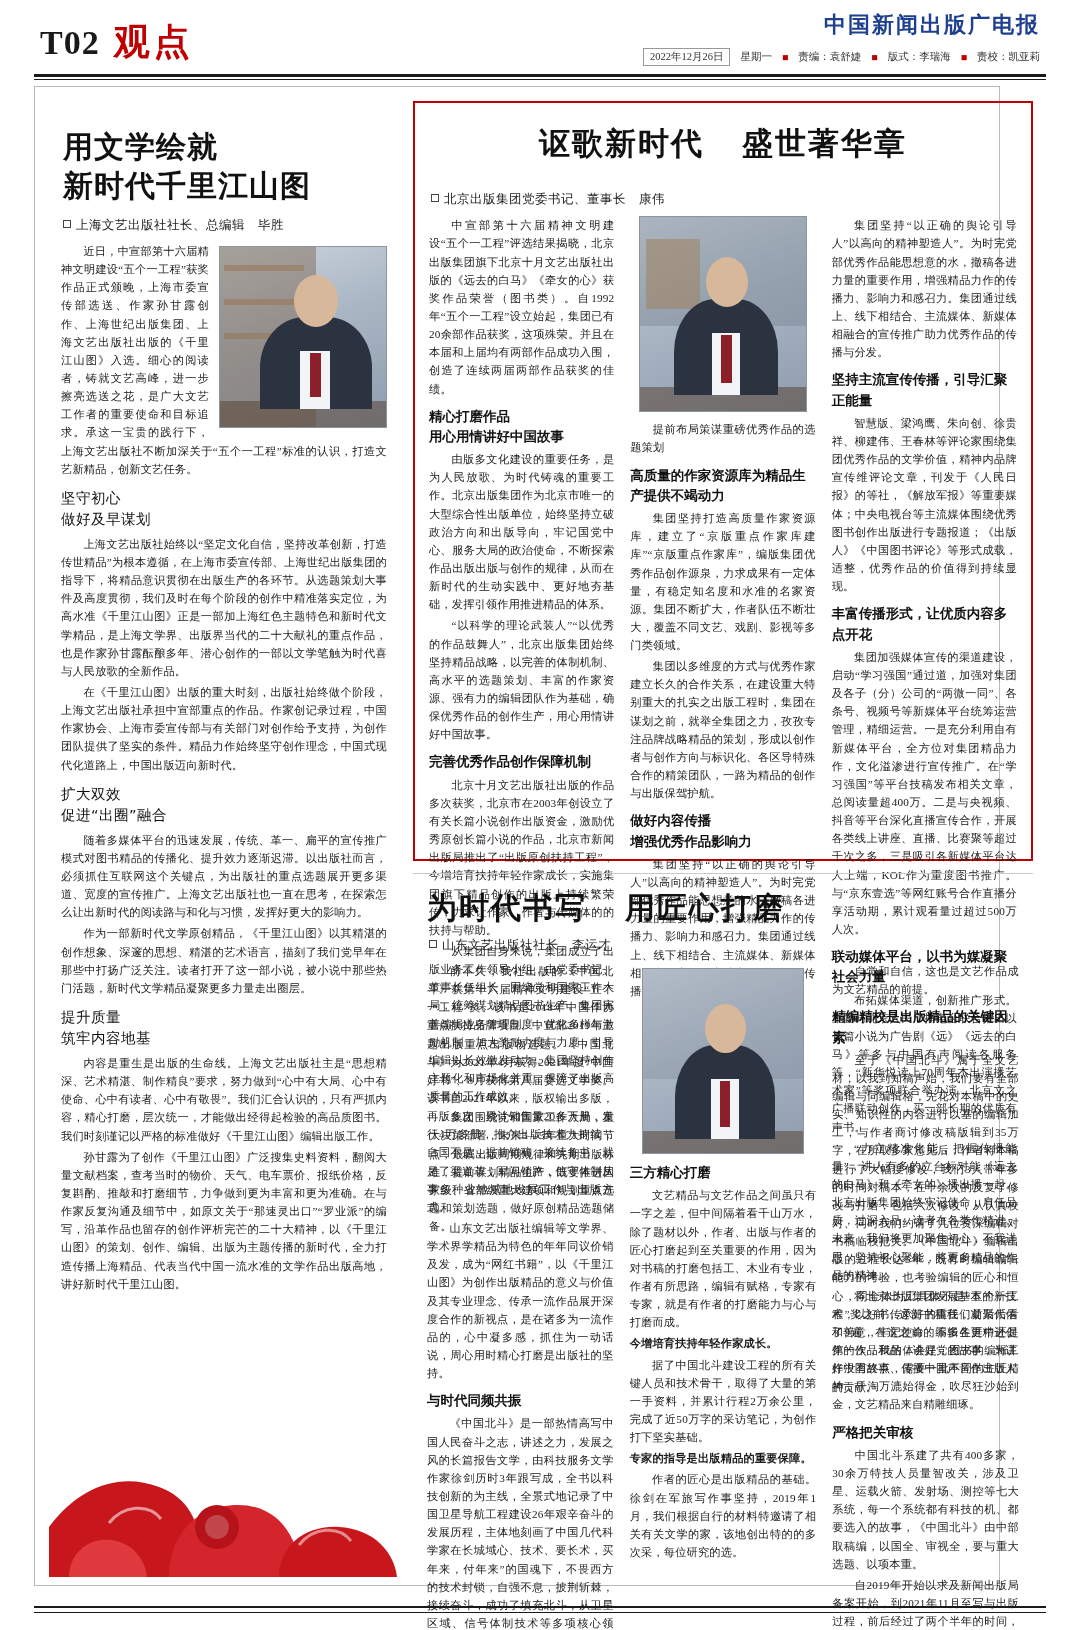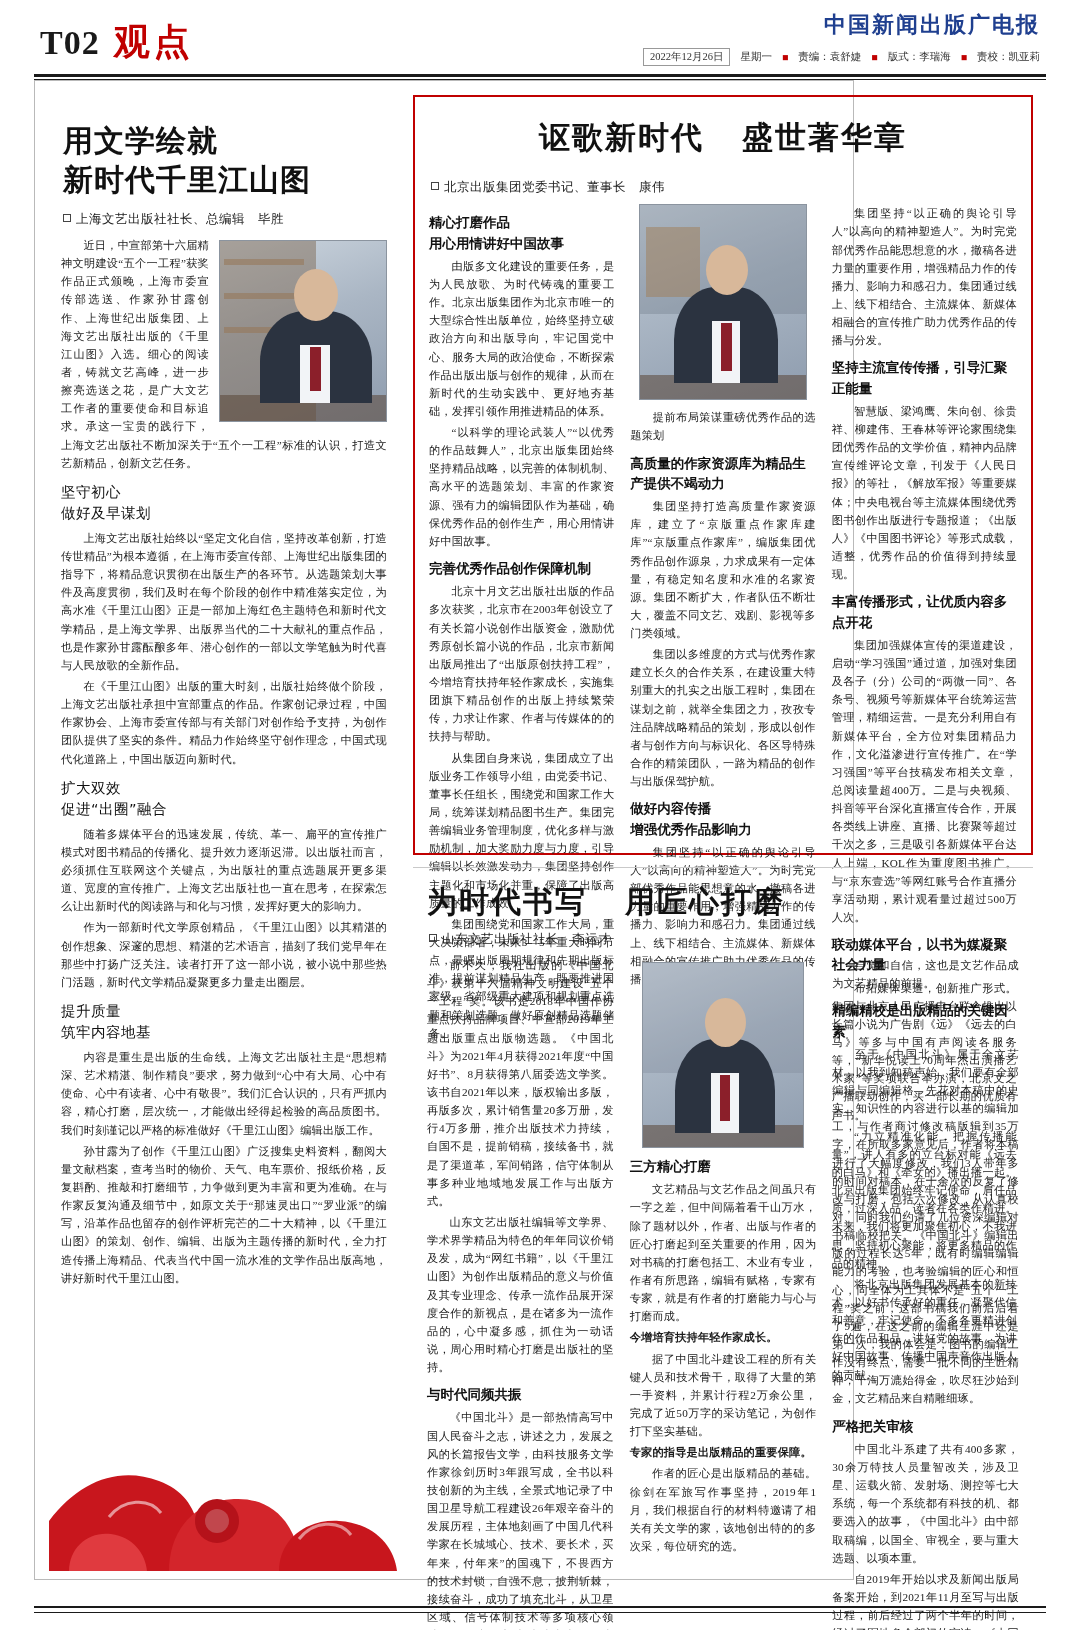--- a/index.html
+++ b/index.html
@@ -81,22 +81,22 @@
   .rule-top2 {
     position: absolute;
     left: 34px; right: 34px; top: 79px;
     height: 1px;
     background: #1a1a1a;
   }
 
   
   .sheet {
     position: absolute;
-    left: 34px; top: 80px;
-    width: 820px;
+    left: 34px; top: 86px;
+    width: 966px;
     height: 1500px;
     border: 1px solid #b9b9b9;
     background: #fff;
   }
 
   
   .art-left {
     position: absolute;
     left: 14px; top: 14px;
     width: 350px;
@@ -131,21 +131,21 @@
   }
   .art-left h1.headline {
     font-size: 30px;
     letter-spacing: 1px;
     margin: 16px 0 12px 2px;
   }
   .art-center h1.headline {
     font-size: 31px;
     letter-spacing: 2px;
     text-align: center;
-    margin: 8px 0 22px 0;
+    margin: 8px 0 28px 0;
   }
   .art-bottom h1.headline {
     font-size: 30px;
     letter-spacing: 2px;
     margin: 6px 0 10px 0;
   }
   .headline .gap { display: inline-block; width: 38px; }
 
   .byline {
     font-size: 12.5px;
@@ -359,20 +359,21 @@
       <h1 class="headline">
         <span>讴歌新时代</span><span class="gap"></span><span>盛世著华章</span>
       </h1>
       <div class="byline">
         <span class="sq"></span><span>北京出版集团党委书记、董事长　康伟</span>
       </div>
 
       <div class="center-grid">
 
         <div>
+          <p class="body">中宣部第十六届精神文明建设“五个一工程”评选结果揭晓，北京出版集团旗下北京十月文艺出版社出版的《远去的白马》《牵女的心》获奖作品荣誉（图书类）。自1992年“五个一工程”设立始起，集团已有20余部作品获奖，这项殊荣。并且在本届和上届均有两部作品成功入围，创造了连续两届两部作品获奖的佳绩。</p>
           <div class="subhead-c" style="white-space:pre-line;">精心打磨作品
 用心用情讲好中国故事</div>
           <p class="body">由版多文化建设的重要任务，是为人民放歌、为时代铸魂的重要工作。北京出版集团作为北京市唯一的大型综合性出版单位，始终坚持立破政治方向和出版导向，牢记国党中心、服务大局的政治使命，不断探索作品出版出版与创作的规律，从而在新时代的生动实践中、更好地夯基础，发挥引领作用推进精品的体系。</p>
           <p class="body">“以科学的理论武装人”“以优秀的作品鼓舞人”，北京出版集团始终坚持精品战略，以完善的体制机制、高水平的选题策划、丰富的作家资源、强有力的编辑团队作为基础，确保优秀作品的创作生产，用心用情讲好中国故事。</p>
           <div class="subhead-c">完善优秀作品创作保障机制</div>
           <p class="body">北京十月文艺出版社出版的作品多次获奖，北京市在2003年创设立了有关长篇小说创作出版资金，激励优秀原创长篇小说的作品，北京市新闻出版局推出了“出版原创扶持工程”，今增培育扶持年轻作家成长，实施集团旗下精品创作的出版上持续繁荣传，力求让作家、作者与传媒体的的扶持与帮助。</p>
           <p class="body">从集团自身来说，集团成立了出版业务工作领导小组，由党委书记、董事长任组长，围绕党和国家工作大局，统筹谋划精品图书生产。集团完善编辑业务管理制度，优化多样与激励机制，加大奖励力度与力度，引导编辑以长效激发动力，集团坚持创作主题化和市场化并重，保障了出版高质量的工作成效。</p>
           <p class="body">集团围绕党和国家工作大局，重大决策部署，未来3—5年重大时间节点，最瞩出版周期规律和先期出版标准，提前谋划精品生产，既要推进国家级、省部级重大建项和规划重点选题和策划选题，做好原创精品选题储备。</p>
         </div>
 

